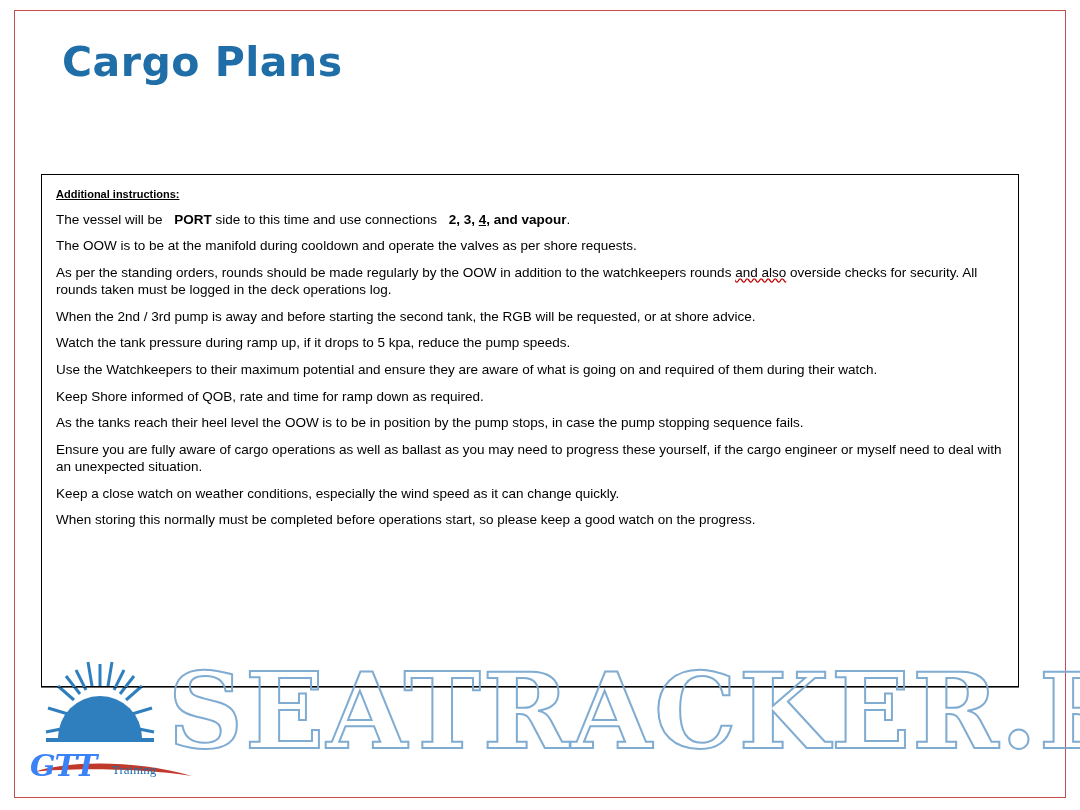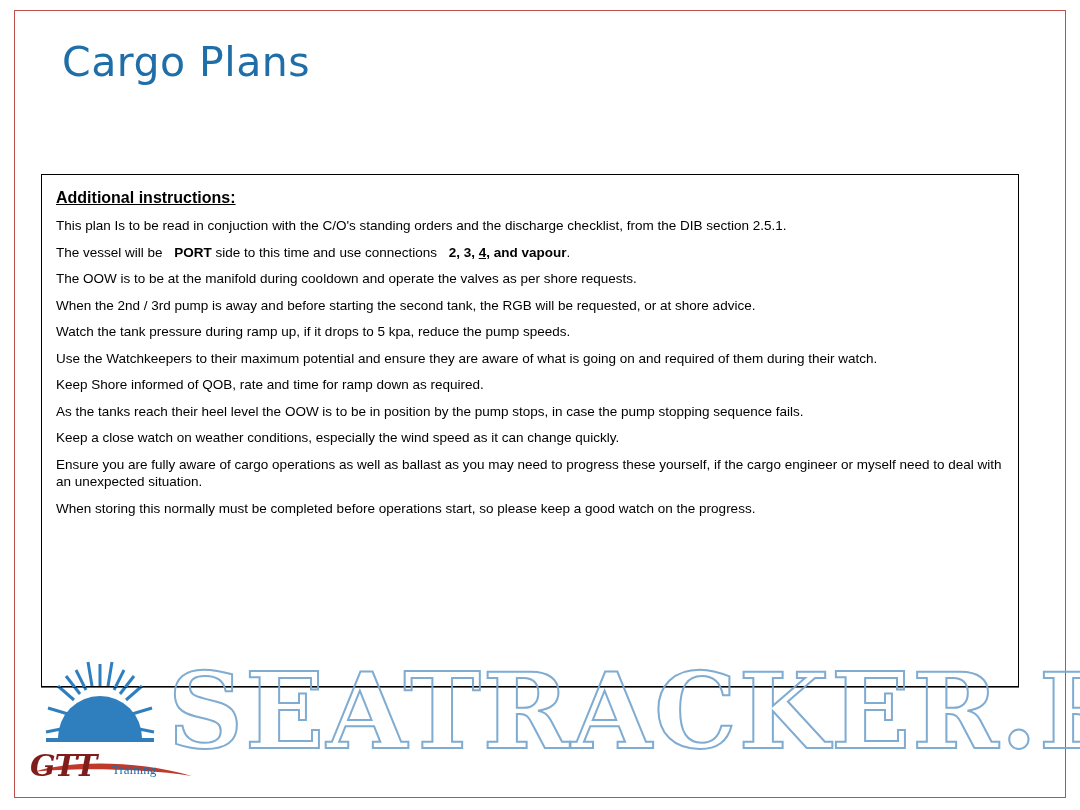--- a/index.html
+++ b/index.html
@@ -31,37 +31,37 @@
     box-sizing: border-box;
     pointer-events: none;
   }
   #slide-title {
     position: absolute;
     left: 62px;
     top: 38px;
     font-size: 41px;
     color: #1f6ea8;
     font-family: "DejaVu Sans", sans-serif;
-    font-weight: 400;
+    font-weight: 700;
     letter-spacing: 0.5px;
     white-space: nowrap;
   }
   #instructions-box {
     position: absolute;
     left: 41px;
     top: 174px;
     width: 978px;
     height: 513px;
     border: 1px solid #000000;
     box-sizing: border-box;
     background: #ffffff;
     padding: 13px 14px 0 14px;
   }
   .instr-heading {
-    font-size: 16px;
+    font-size: 11px;
     font-weight: bold;
     color: #000;
     text-decoration: underline;
     margin: 0 0 9px 0;
     line-height: 1.25;
   }
   .instr-line {
     font-size: 13.5px;
     color: #000;
     line-height: 1.3;
@@ -83,21 +83,21 @@
     height: 140px;
   }
   #logo-text {
     position: absolute;
     left: 30px;
     bottom: 27px;
     font-family: "DejaVu Serif", serif;
     font-style: italic;
     font-weight: bold;
     font-size: 30px;
-    color: #7f1d1d;
+    color: #3b82f6;
     letter-spacing: -1px;
   }
   #logo-sub {
     position: absolute;
     left: 112px;
     bottom: 32px;
     font-family: Liberation Serif, serif;
     font-size: 13px;
     color: #1f6ea8;
   }
@@ -133,38 +133,38 @@
 
 <div id="slide">
 
   <div id="slide-border"></div>
 
   <div id="slide-title">Cargo Plans</div>
 
   <div id="instructions-box">
     <div class="instr-heading">Additional instructions:</div>
 
-    <div class="instr-line">This plan Is to be read in conjuction with the C/O's standing orders and the discharge checklist, from the DIB section 2.5.1.</div>
 
     <div class="instr-line">The vessel will be <b>PORT</b> side to this time and use connections <b>2, 3, <u class="squiggle">4,</u> and vapour</b>.</div>
 
     <div class="instr-line">The OOW is to be at the manifold during cooldown and operate the valves as per shore requests.</div>
 
+    <div class="instr-line">As per the standing orders, rounds should be made regularly by the OOW in addition to the watchkeepers rounds <span class="squiggle">and also</span> overside checks for security. All rounds taken must be logged in the deck operations log.</div>
 
     <div class="instr-line">When the 2nd / 3rd pump is away and before starting the second tank, the RGB will be requested, or at shore advice.</div>
 
 
     <div class="instr-line">Watch the tank pressure during ramp up, if it drops to 5 kpa, reduce the pump speeds.</div>
     <div class="instr-line">Use the Watchkeepers to their maximum potential and ensure they are aware of what is going on and required of them during their watch.</div>
     <div class="instr-line">Keep Shore informed of QOB, rate and time for ramp down as required.</div>
     <div class="instr-line">As the tanks reach their heel level the OOW is to be in position by the pump stops, in case the pump stopping sequence fails.</div>
 
 
+    <div class="instr-line">Ensure you are fully aware of cargo operations as well as ballast as you may need to progress these yourself, if the cargo engineer or myself need to deal with an unexpected situation.</div>
     <div class="instr-line">Keep a close watch on weather conditions, especially the wind speed as it can change quickly.</div>
-    <div class="instr-line">Ensure you are fully aware of cargo operations as well as ballast as you may need to progress these yourself, if the cargo engineer or myself need to deal with an unexpected situation.</div>
     <div class="instr-line">When storing this normally must be completed before operations start, so please keep a good watch on the progress.</div>
   </div>
 
   <svg id="gtt-logo" viewBox="0 0 170 140">
     <g>
       <g stroke="#2f7fbf" stroke-width="3" fill="none">
         <line x1="72" y1="8" x2="72" y2="30"></line>
         <line x1="48" y1="14" x2="58" y2="34"></line>
         <line x1="96" y1="14" x2="86" y2="34"></line>
         <line x1="30" y1="30" x2="46" y2="44"></line>

